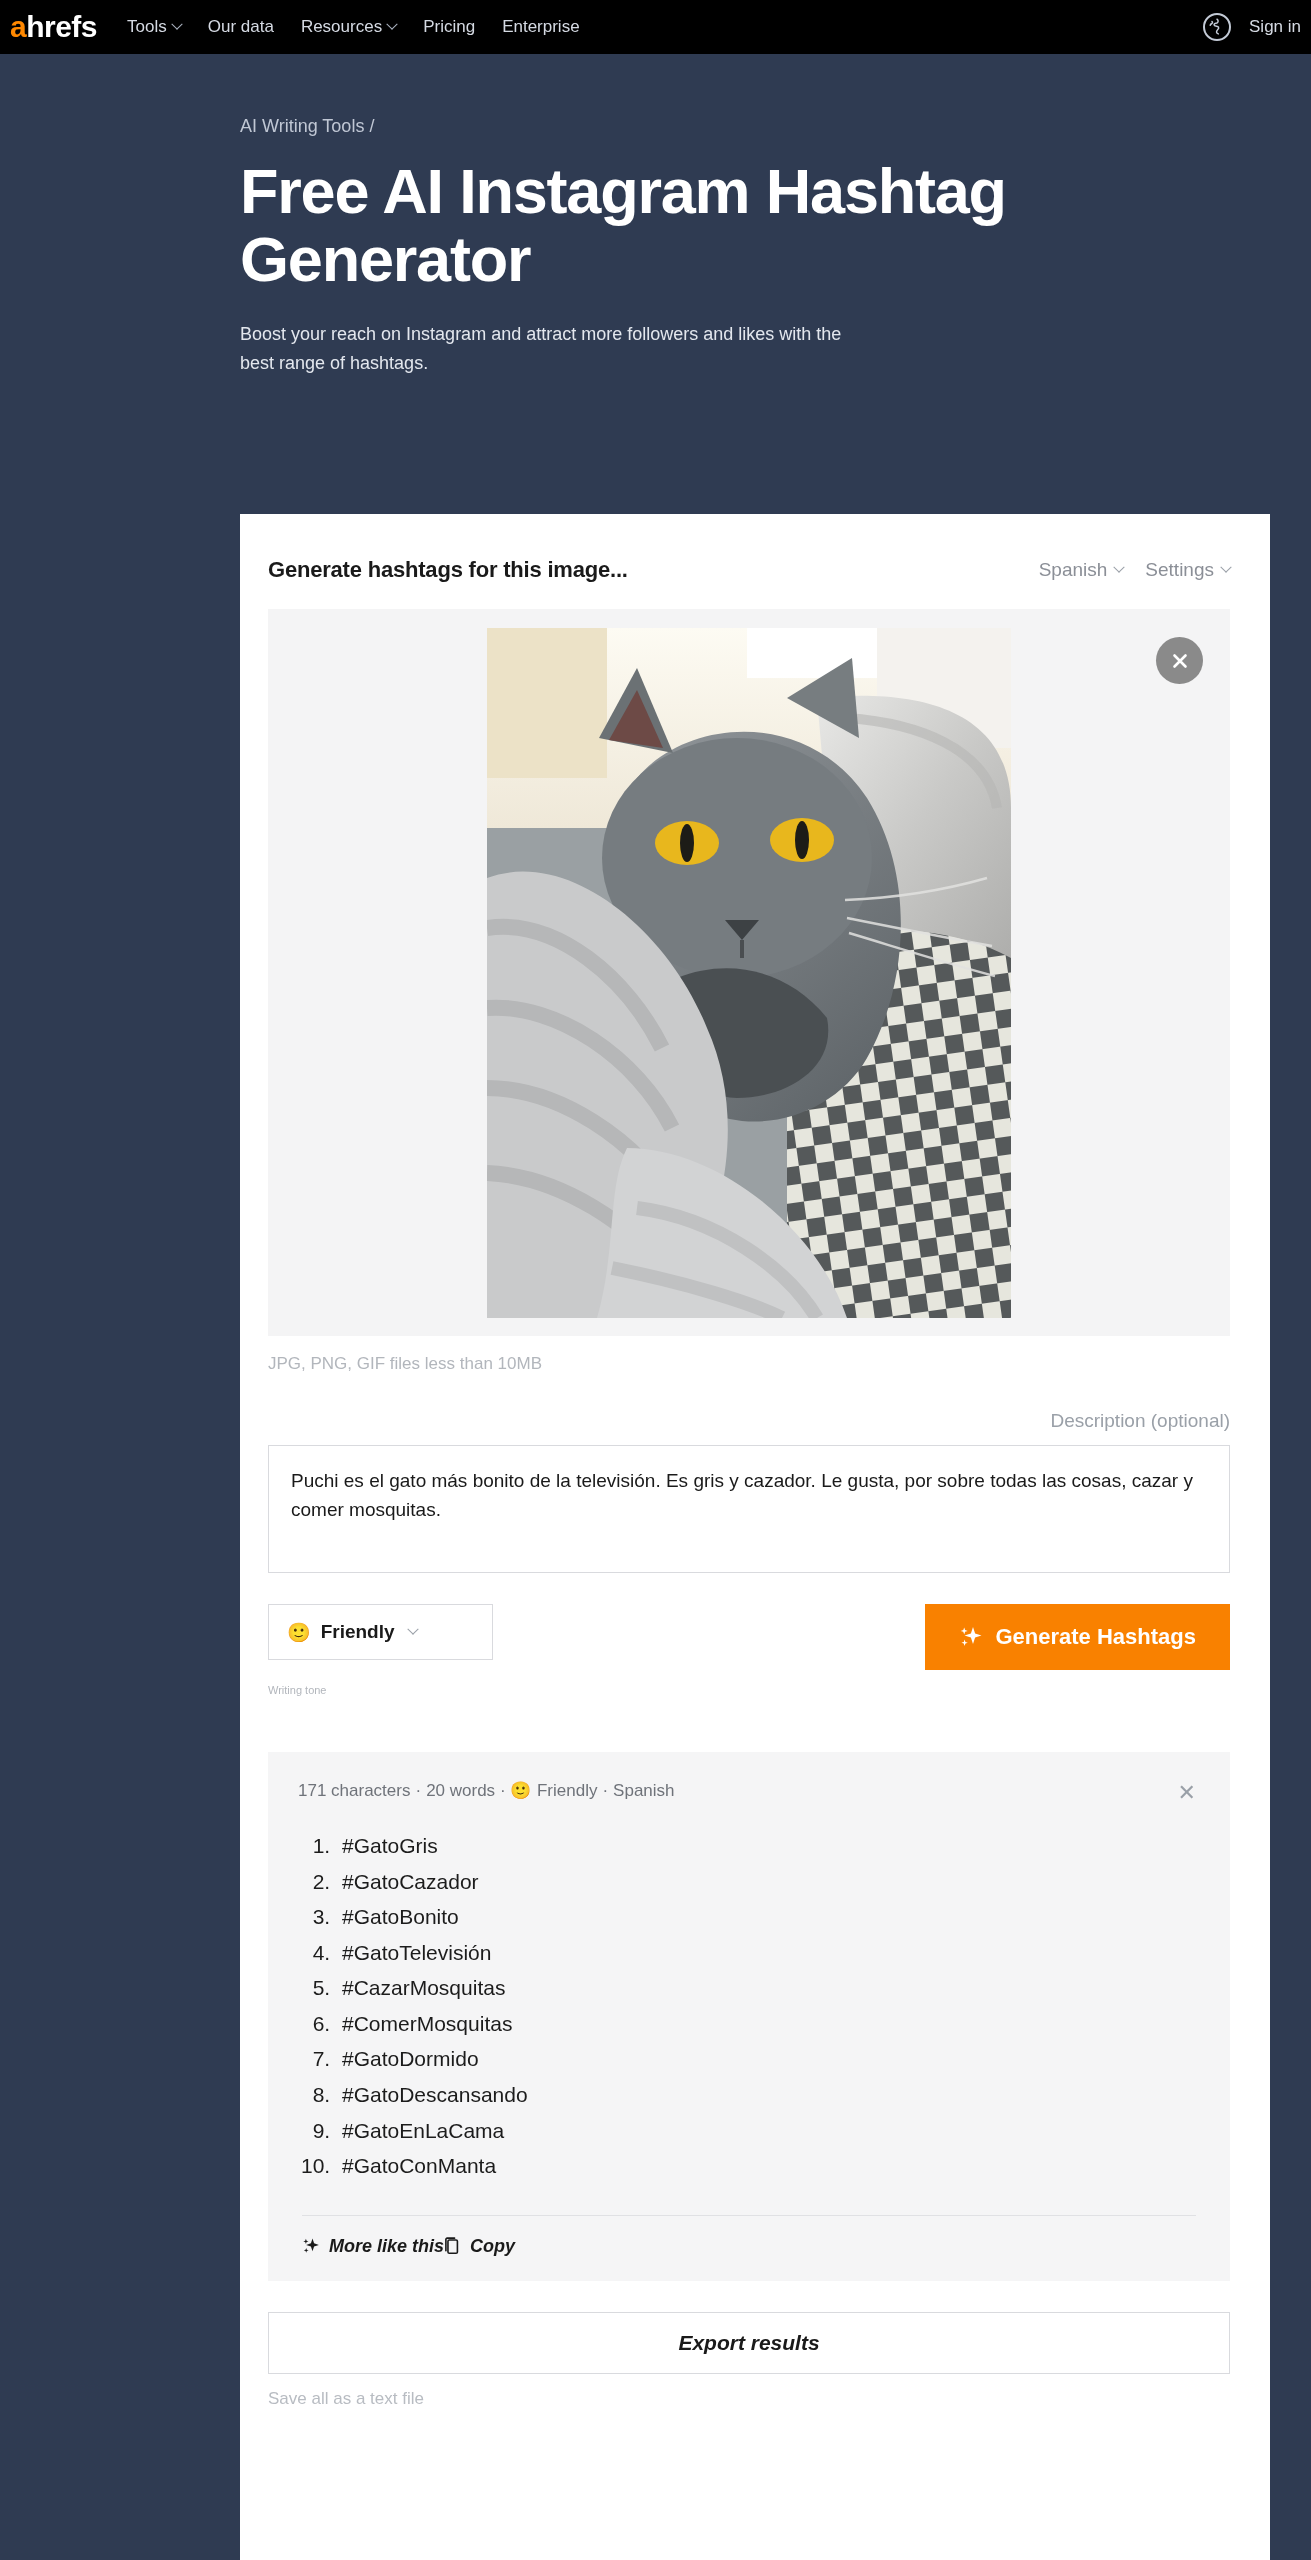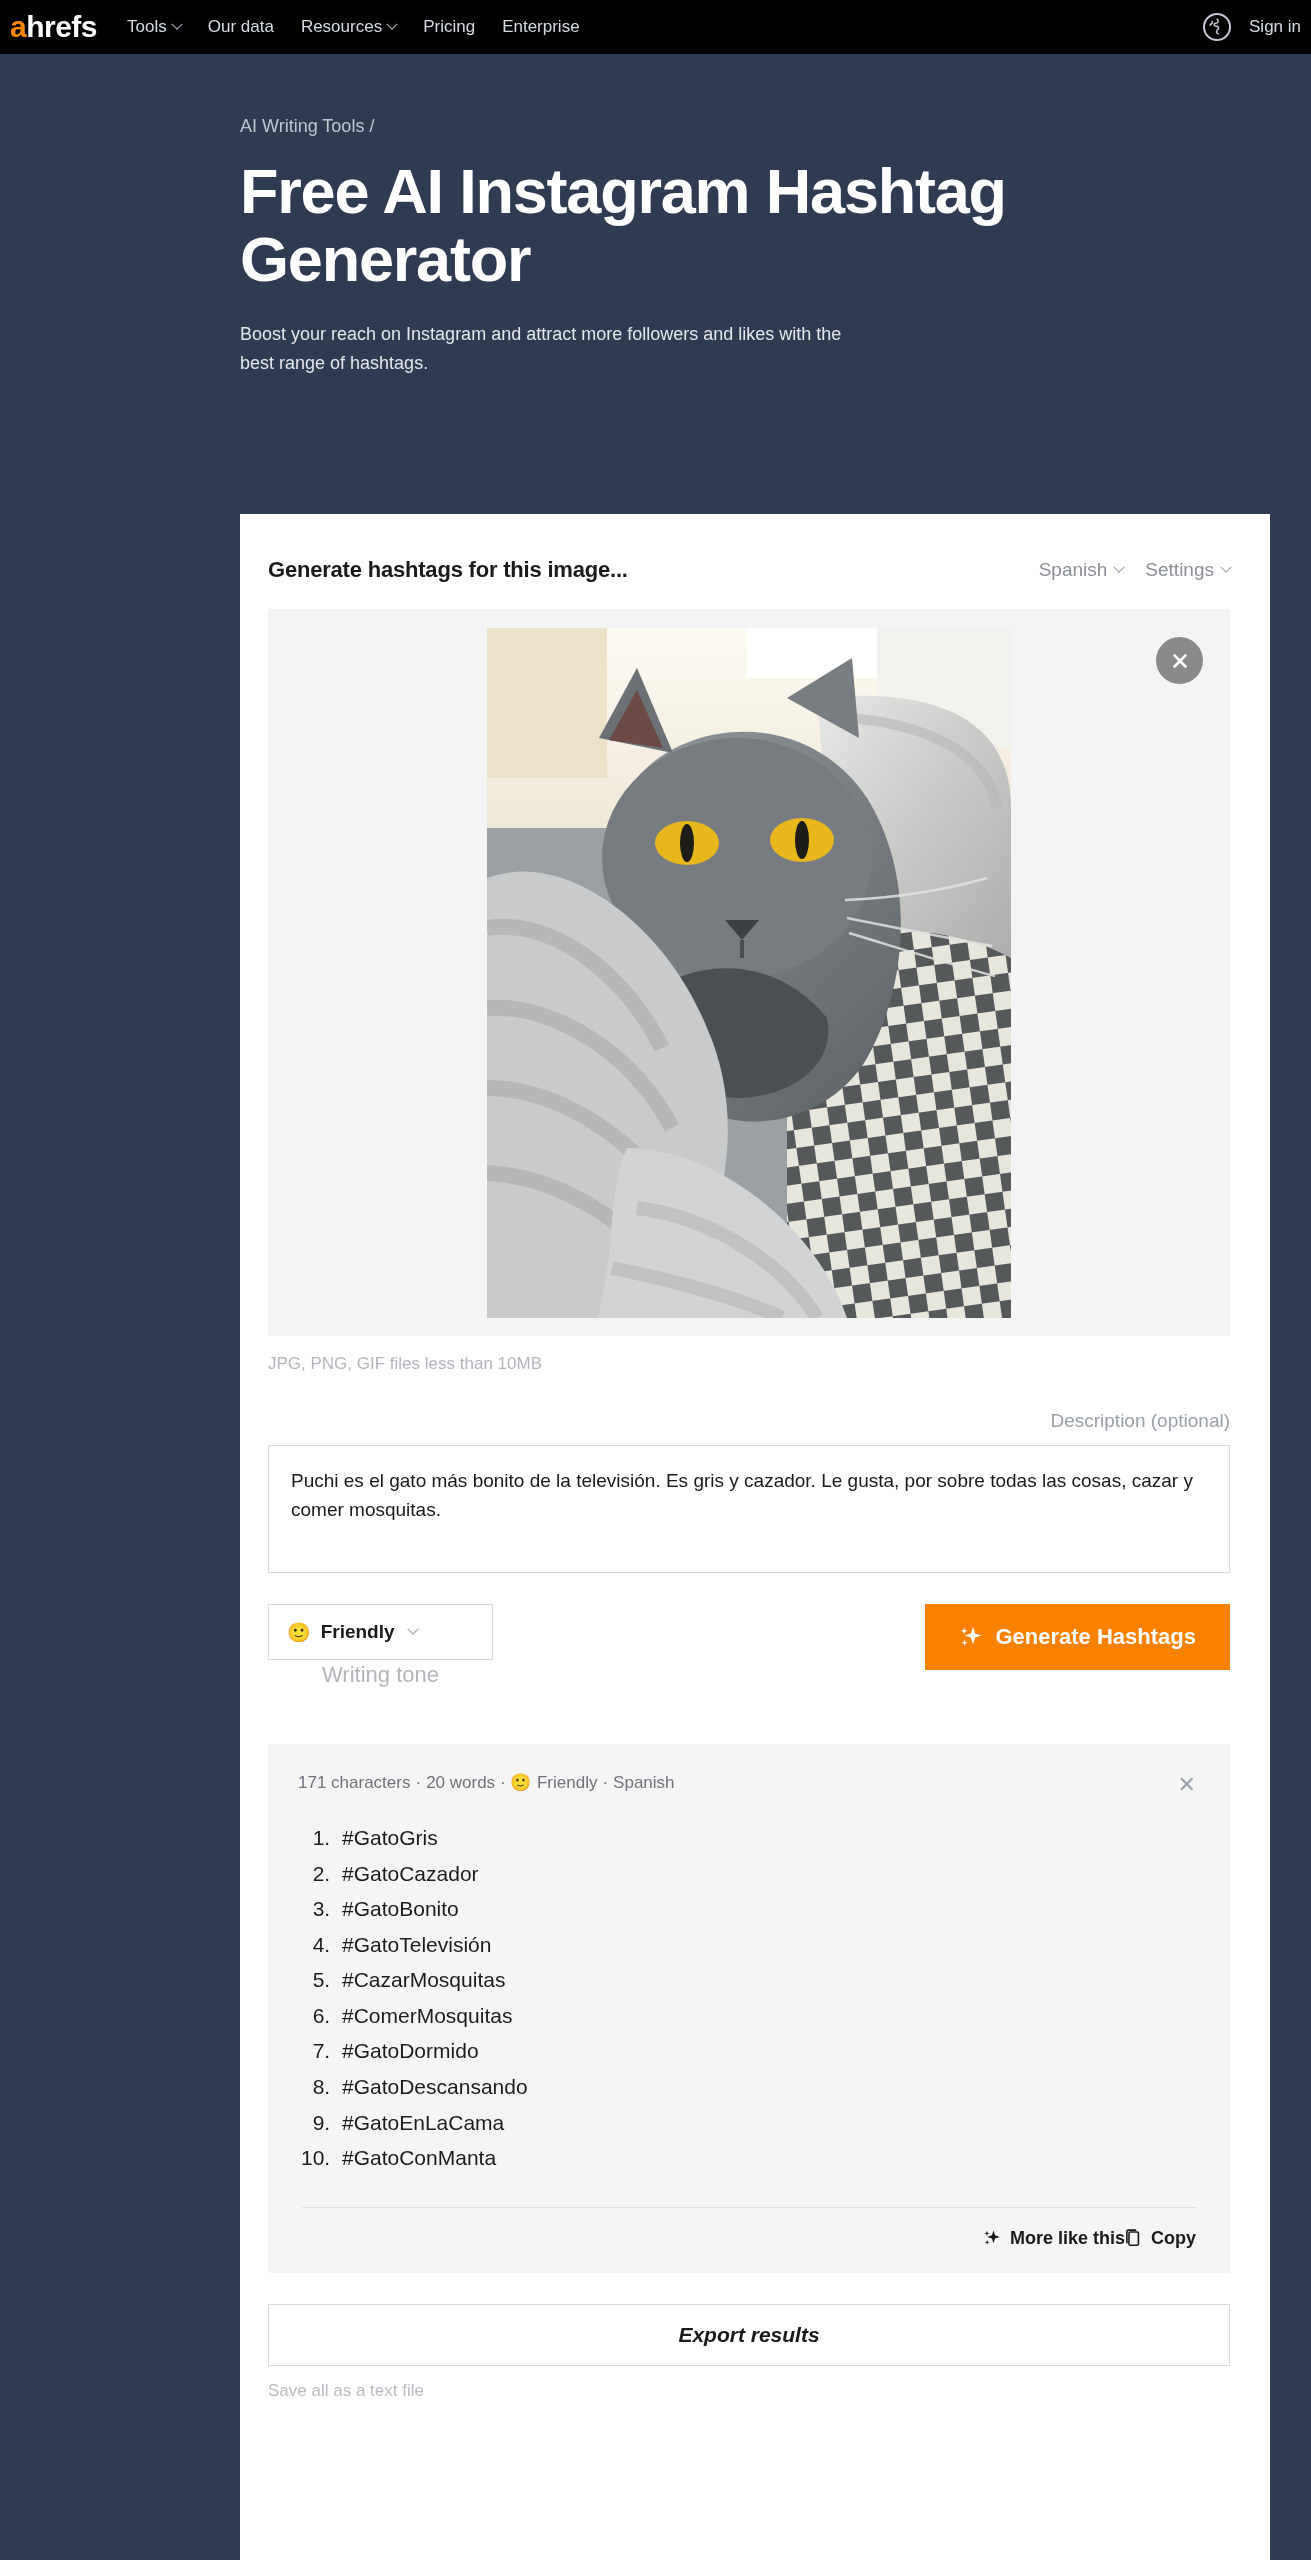--- a/index.html
+++ b/index.html
@@ -220,24 +220,23 @@
     align-items: center;
     gap: 10px;
     font-size: 19px;
     font-weight: 700;
     color: #1a1a1a;
     cursor: pointer;
     width: 225px;
   }
   #tone-emoji { font-size: 19px; }
   #writing-tone-label {
-    font-size: 22px;
+    font-size: 11px;
     color: #b2b6bc;
-    margin-top: 2px;
-    text-align: center;
+    margin-top: 24px;
   }
   #generate-btn {
     background: #f98100;
     color: #fff;
     border: none;
     height: 66px;
     padding: 0 34px;
     font-size: 22px;
     font-weight: 700;
     display: inline-flex;
@@ -287,22 +286,23 @@
     padding-left: 6px;
   }
   #results-sep {
     height: 1px;
     background: #e0e1e4;
     margin: 36px 4px 0 4px;
   }
   #results-actions {
     display: flex;
     align-items: center;
-    justify-content: flex-end;
+    justify-content: flex-start;
     padding: 20px 4px 2px 4px;
+    font-style: italic;
   }
   .action {
     display: flex;
     align-items: center;
     gap: 9px;
     font-size: 18px;
     font-weight: 700;
     color: #1a1a1a;
     cursor: pointer;
   }

